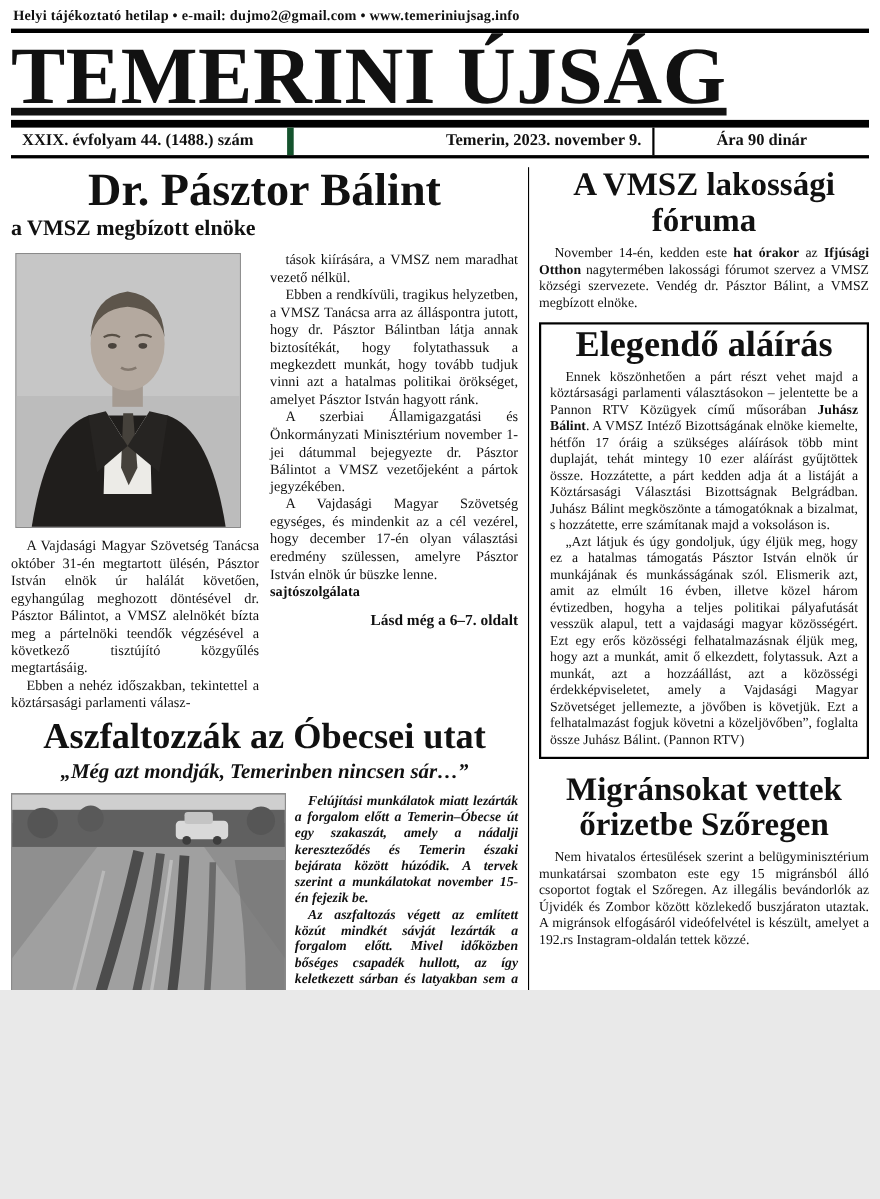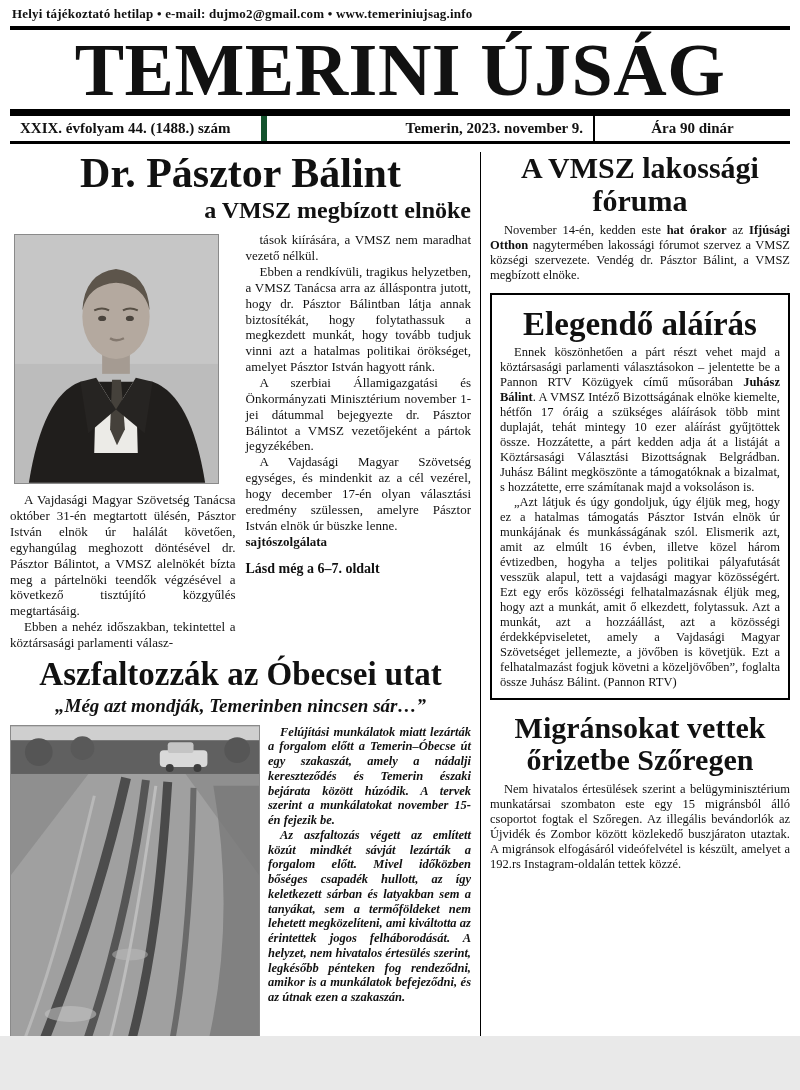--- a/index.html
+++ b/index.html
@@ -1,61 +1,61 @@
 <!DOCTYPE html>
 <html lang="hu"><head>
 <meta charset="utf-8">
 <style>
   * { margin:0; padding:0; box-sizing:border-box; }
   html,body { background:#e9e9e9; }
   body { font-family:"Liberation Serif", serif; color:#111; }
-  .page { width:800px; height:1036px; margin:0 auto; background:#fff; padding:4px 10px 8px; overflow:hidden; position:relative; }
+  .page { width:800px; height:900px; margin:0 auto; background:#fff; padding:4px 10px 8px; overflow:hidden; position:relative; }
 
   
   .topbar { font-size:13px; font-weight:bold; padding:2px 2px 4px; border-bottom:4px solid #000; letter-spacing:0.2px; }
-  .masthead { font-size:74px; font-weight:bold; text-align:center; line-height:1.02; padding:3px 0 1px; letter-spacing:0.5px; }
+  .masthead { font-size:74px; font-weight:bold; text-align:left; line-height:1.02; padding:3px 0 1px; letter-spacing:0.5px;text-decoration:underline; }
   .thick-rule { height:7px; background:#000; }
   .infobar { display:flex; border-bottom:3px solid #000; font-weight:bold; font-size:15px; }
   .infobar .cell { padding:4px 10px; }
   .cell-issue { flex:0 0 33%; border-right:6px solid #14532d; text-align:left; }
   .cell-date  { flex:1; border-right:2px solid #000; text-align:right; }
   .cell-price { flex:0 0 25%; text-align:center; }
 
   
   .content { display:flex; margin-top:8px; }
   .col-left  { width:470px; padding-right:9px; }
   .col-right { width:310px; border-left:1px solid #000; padding-left:9px; }
 
   
   .h1-left  { font-size:42px; font-weight:bold; text-align:center; line-height:1.02; }
-  .h2-left  { font-size:24px; font-weight:bold; text-align:right; margin:2px 0 8px; }
+  .h2-left  { font-size:20px; font-weight:bold; text-align:left; margin:2px 0 8px; }
   .h1-asz   { font-size:33px; font-weight:bold; text-align:center; line-height:1.05; margin-top:6px; }
   .asz-sub  { font-size:19px; font-style:italic; font-weight:bold; text-align:center; margin:3px 0 8px; }
   .h1-right { font-size:30px; font-weight:bold; text-align:center; line-height:1.07; margin-bottom:6px; }
   .h1-box   { font-size:33px; font-weight:bold; text-align:center; line-height:1.05; margin-bottom:4px; }
 
   
   .two-col { display:flex; gap:10px; }
   .subcol { flex:1; min-width:0; }
   .body-text p { font-size:13px; line-height:1.22; text-align:justify; text-indent:14px; }
   .sig { font-weight:bold; text-align:center; text-indent:0 !important; margin-top:5px; font-size:13.5px; line-height:1.2; }
   .sig2 { font-weight:bold; text-align:center; text-indent:0 !important; font-size:13.5px; line-height:1.2; }
-  .see-also { font-weight:bold; text-align:left; margin-top:12px; font-size:14px; }
+  .see-also { font-weight:bold; text-align:right; margin-top:12px; font-size:14px; }
 
   .portrait { width:205px; height:250px; display:block; margin:2px 0 8px 4px; border:1px solid #8a8a8a; background:#c7c7c7; }
 
   .asz-body { display:flex; gap:8px; margin-top:2px; }
   .asz-fig { width:250px; flex:0 0 250px; }
   .road-photo { width:250px; height:330px; display:block; border:1px solid #8a8a8a; background:#8f8f8f; }
   .fig-caption { text-align:center; font-weight:bold; font-size:13.5px; margin-top:3px; }
   .asz-text { flex:1; min-width:0; font-weight:bold; }
   .asz-text p { font-size:12.5px; line-height:1.18; text-align:justify; text-indent:12px;font-style:italic; }
 
   .col-right p.body { font-size:12.5px; line-height:1.2; text-align:justify; text-indent:14px; }
-  .box { border:2px solid #000; padding:12px 8px 8px; margin:10px 0 12px; }
+  .box { border:2px solid #000; padding:2px 8px 8px; margin:10px 0 12px; }
   .lead { font-weight:bold; }
   .b { font-weight:bold; }
 </style>
 </head>
 <body>
 
 <div class="page">
 
   <div class="topbar">
     <span>Helyi tájékoztató hetilap • e-mail: dujmo2@gmail.com • www.temeriniujsag.info</span>

